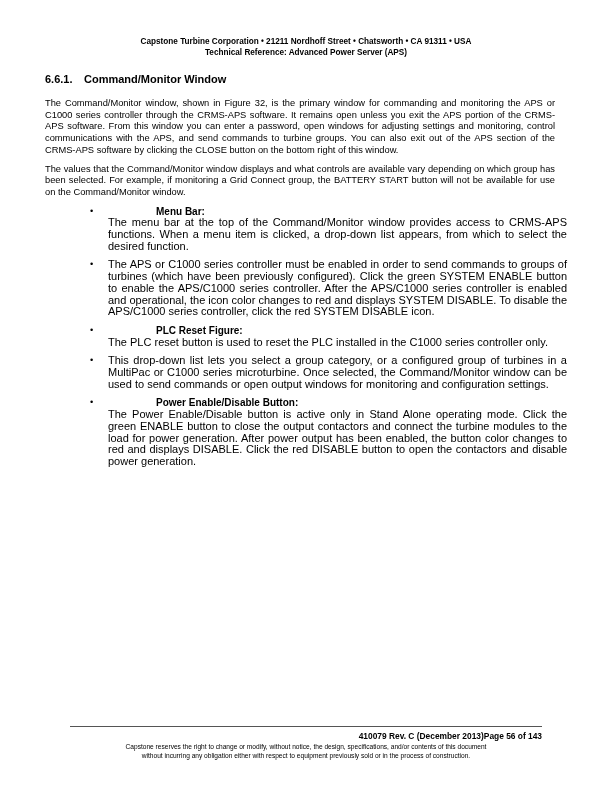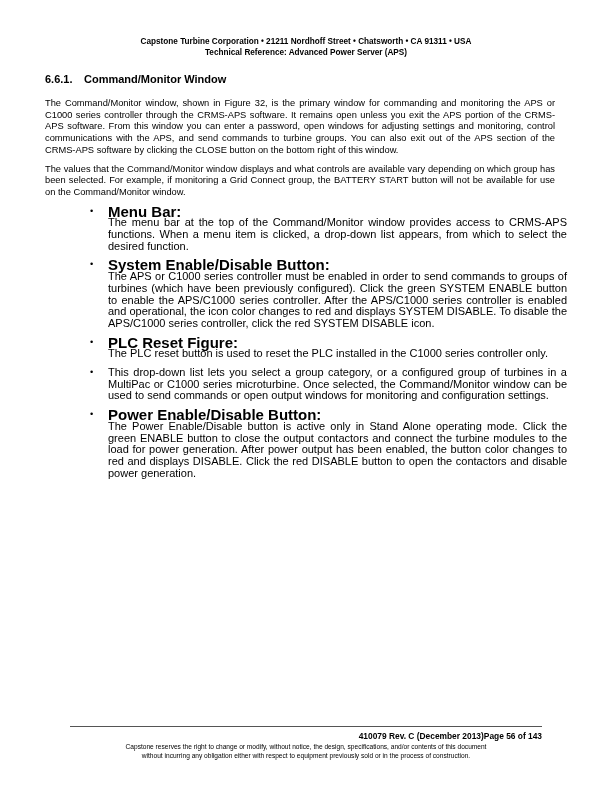--- a/index.html
+++ b/index.html
@@ -22,21 +22,21 @@
       font-size: 9.3px; line-height: 11.7px; text-align: justify; margin: 0 12px 7px 0;
     }
     ul.bullets { list-style: none; margin: 0; padding: 0; }
     ul.bullets li {
       position: relative; padding-left: 63px; margin-bottom: 7px;
     }
     ul.bullets li .bullet {
       position: absolute; left: 45px; top: 0; font-size: 9.3px; line-height: 11.7px;
     }
     ul.bullets li .term {
-      font-size: 15px; font-weight: bold; line-height: 11.7px; display: block;
+      font-size: 10px; font-weight: bold; line-height: 11.7px; display: block; margin-left: 48px;
     }
     ul.bullets li .desc {
       font-size: 11px; line-height: 11.7px; text-align: justify; display: block;
     }
     .footer-rule {
       position: absolute; top: 726px; left: 70px; width: 472px; height: 0;
       border-top: 0.8px solid #555;
     }
     .footer-row {
       position: absolute; top: 731px; left: 70px; width: 472px;
@@ -65,21 +65,20 @@
   <p class="body">The values that the Command/Monitor window displays and what controls are available vary depending on which group has been selected. For example, if monitoring a Grid Connect group, the BATTERY START button will not be available for use on the Command/Monitor window.</p>
 
   <ul class="bullets">
     <li>
       <span class="bullet">•</span>
       <span class="term">Menu Bar:</span>
       <span class="desc">The menu bar at the top of the Command/Monitor window provides access to CRMS-APS functions. When a menu item is clicked, a drop-down list appears, from which to select the desired function.</span>
     </li>
     <li>
       <span class="bullet">•</span>
-      <span class="term">System Enable/Disable Button:</span>
       <span class="desc">The APS or C1000 series controller must be enabled in order to send commands to groups of turbines (which have been previously configured). Click the green SYSTEM ENABLE button to enable the APS/C1000 series controller. After the APS/C1000 series controller is enabled and operational, the icon color changes to red and displays SYSTEM DISABLE. To disable the APS/C1000 series controller, click the red SYSTEM DISABLE icon.</span>
     </li>
     <li>
       <span class="bullet">•</span>
       <span class="term">PLC Reset Figure:</span>
       <span class="desc">The PLC reset button is used to reset the PLC installed in the C1000 series controller only.</span>
     </li>
     <li>
       <span class="bullet">•</span>
       <span class="desc">This drop-down list lets you select a group category, or a configured group of turbines in a MultiPac or C1000 series microturbine. Once selected, the Command/Monitor window can be used to send commands or open output windows for monitoring and configuration settings.</span>

